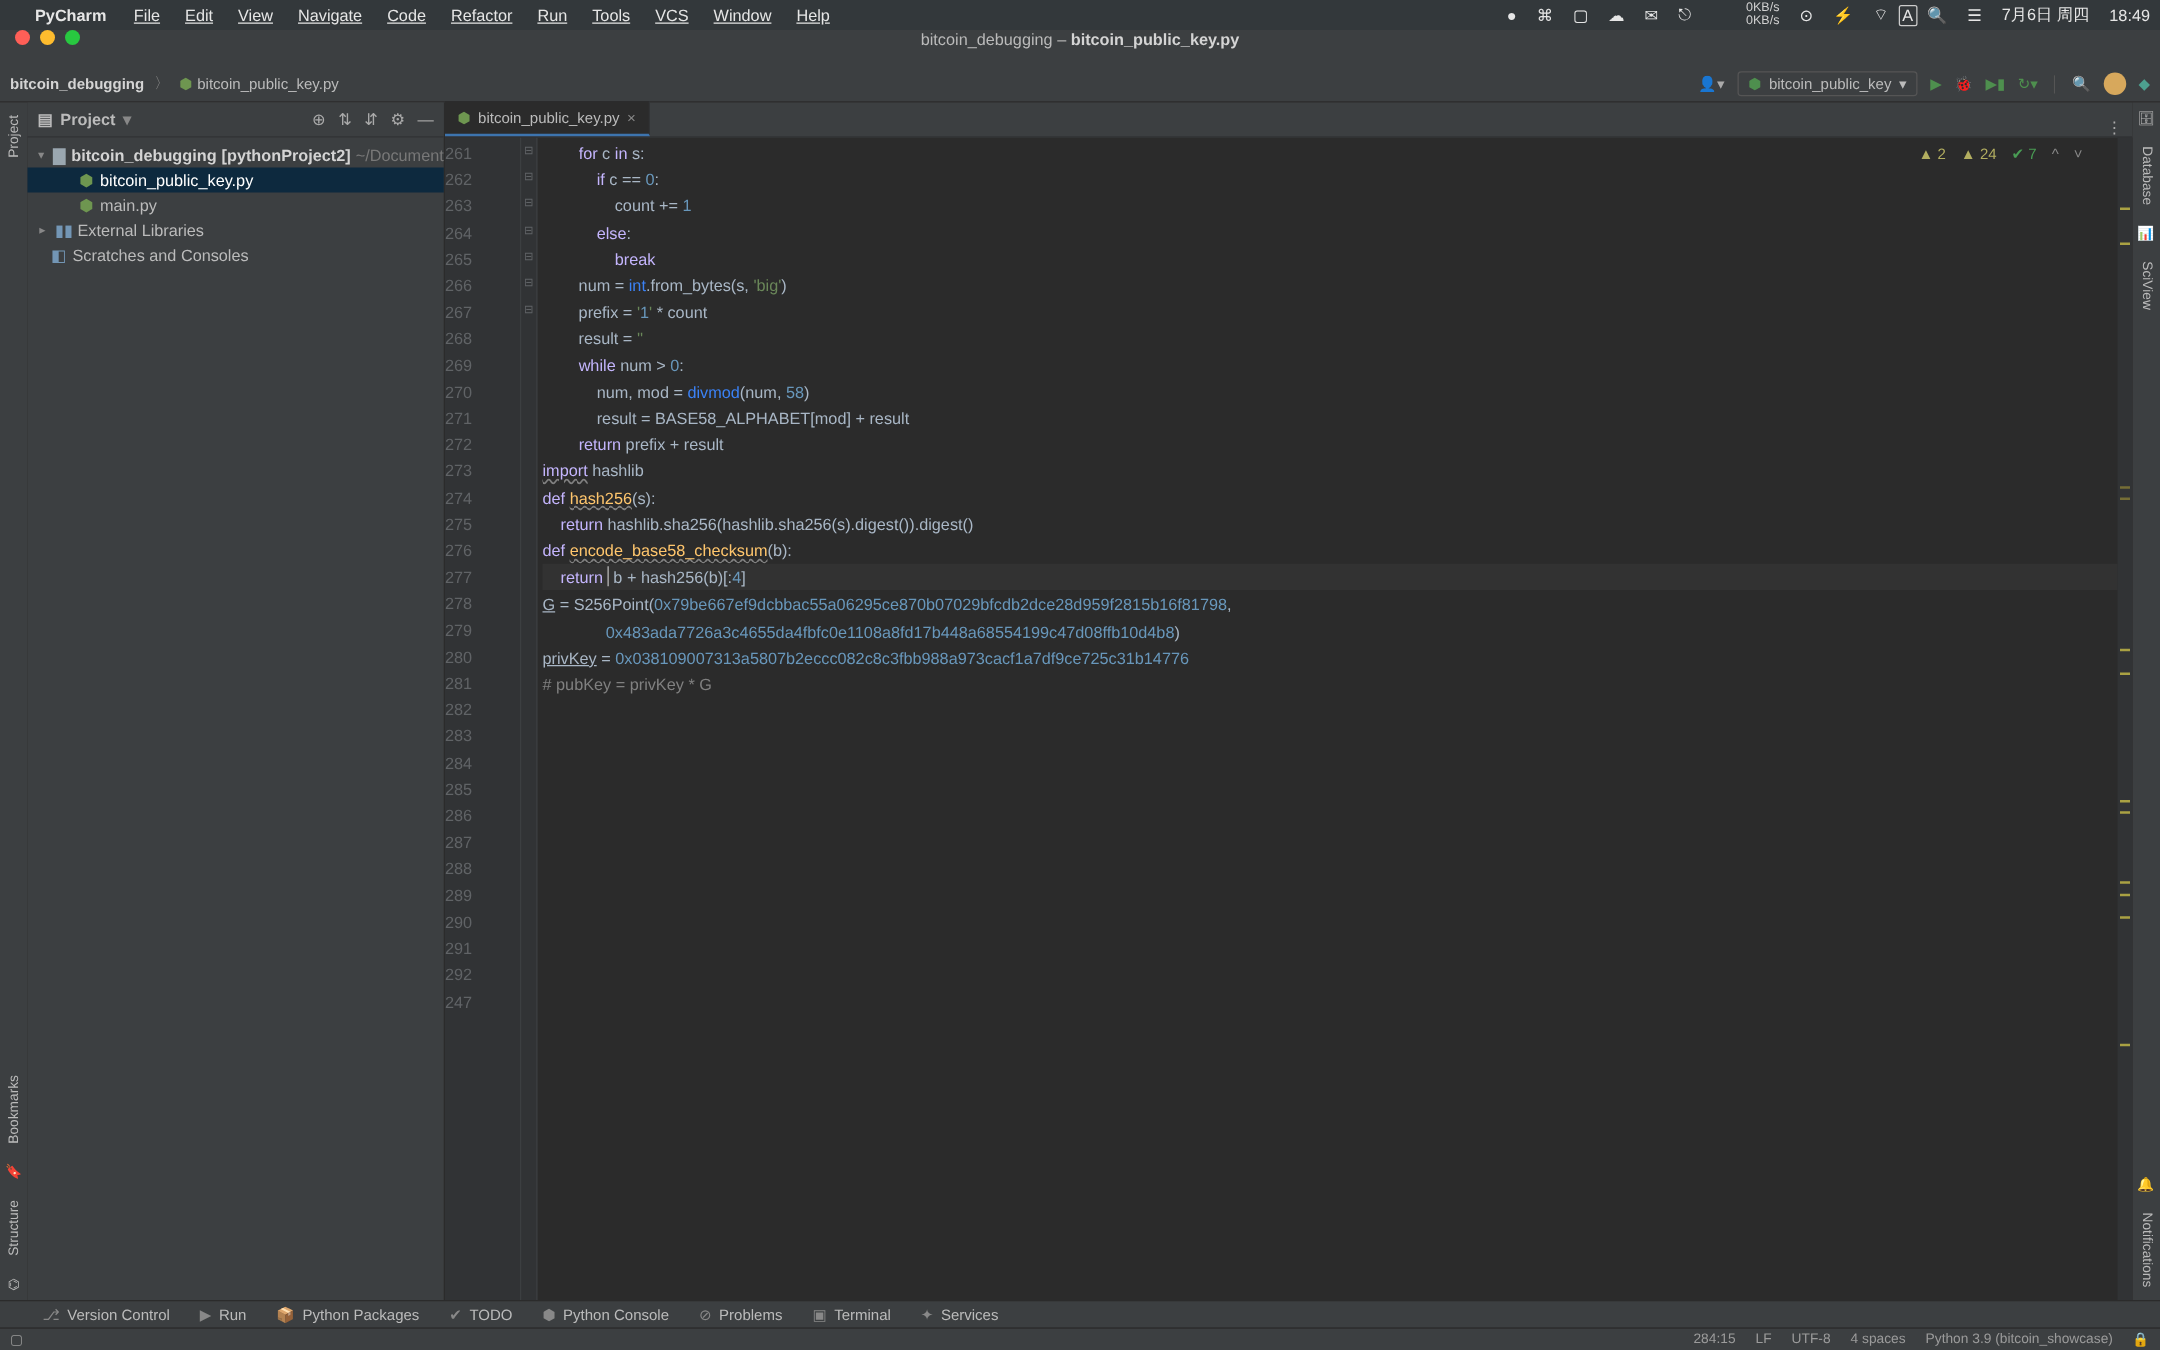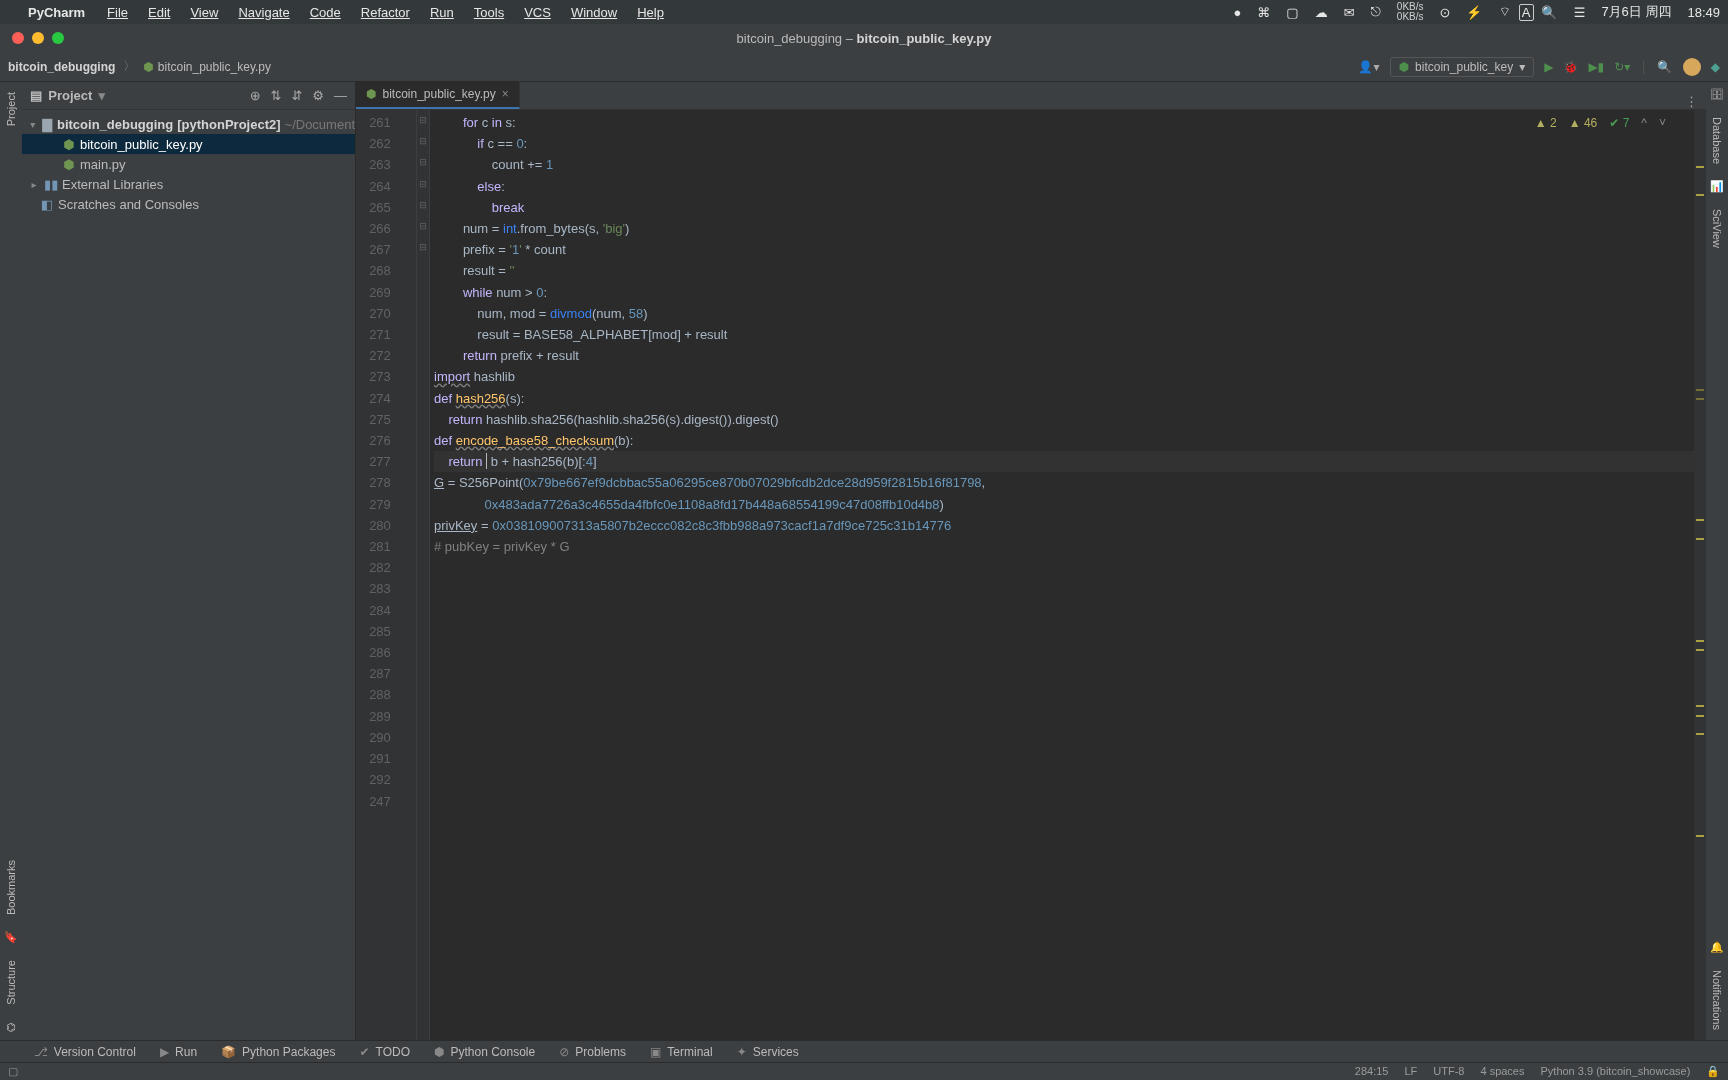--- a/index.html
+++ b/index.html
@@ -5,24 +5,24 @@
 * { margin: 0; padding: 0; box-sizing: border-box; font-family: -apple-system, "Helvetica Neue", Arial, sans-serif; }
 body { background: #2b2b2b; color: #a9b7c6; width: 1728px; height: 1080px; overflow: hidden; font-size: 13px; }
 
 
 .menubar { height: 24px; background: #33383b; display: flex; align-items: center; color: #e6e6e6; font-size: 13px; }
 .menubar .apple { padding: 0 14px; font-size: 15px; }
 .menubar .appname { font-weight: 600; padding-right: 12px; }
 .menubar .menu-item { padding: 0 10px; text-decoration: underline; }
 .menubar .spacer { flex: 1; }
 .menubar .status-item { padding: 0 8px; font-size: 13px; }
-.menubar .netstat { font-size: 10px; line-height: 10px; text-align: right; padding: 0 8px; color: #d0d0d0; }
-
-
-.titlebar { height: 28px; background: #3c3f41; display: flex; align-items: center; position: relative; text-decoration: underline; }
+.menubar .netstat { font-size: 10px; line-height: 10px; text-align: right; padding: 0 8px; color: #d0d0d0; margin-left: 28px; }
+
+
+.titlebar { height: 28px; background: #3c3f41; display: flex; align-items: flex-start; position: relative; text-decoration: underline; }
 .traffic { display: flex; gap: 8px; padding-left: 12px; }
 .traffic span { width: 12px; height: 12px; border-radius: 50%; display: inline-block; }
 .tl-close { background: #ff5f57; }
 .tl-min { background: #febc2e; }
 .tl-max { background: #28c840; }
 .titlebar .title { position: absolute; left: 50%; transform: translateX(-50%); color: #bababa; font-size: 13px; }
 .titlebar .title .bold { font-weight: 600; color: #d4d4d4; }
 
 
 .navbar { height: 30px; background: #3c3f41; border-bottom: 1px solid #2b2b2b; display: flex; align-items: center; padding: 0 8px; color: #bbbbbb; font-size: 12px; }
@@ -67,21 +67,21 @@
 .tab { height: 28px; display: flex; align-items: center; padding: 0 10px; gap: 6px; color: #bbbbbb; background: #4e5254; border-right: 1px solid #313335; font-size: 12px; }
 .tab.active { background: #2b2b2b; border-bottom: 2px solid #3d74ae; }
 .tab .close { color: #888; }
 .tabs .opts { margin-left: auto; padding-right: 8px; color: #aaaaaa; }
 
 .inspections { position: absolute; right: 40px; display: flex; gap: 12px; color: #bbbbbb; font-size: 12px; align-items: center; }
 .inspections .warn { color: #b3ae60; }
 .inspections .ok { color: #499c54; }
 
 .editor-wrap { position: relative; flex: 1; display: flex; overflow: hidden; }
-.gutter { width: 60px; background: #313335; color: #606366; font-family: "Menlo", "Consolas", monospace; font-size: 13px; text-align: center; padding-right: 12px; padding-top: 2px; line-height: 21.2px; }
+.gutter { width: 60px; background: #313335; color: #606366; font-family: "Menlo", "Consolas", monospace; font-size: 13px; text-align: left; padding-right: 12px; padding-top: 2px; line-height: 21.2px; }
 .fold-col { width: 14px; background: #313335; border-right: 1px solid #3c3f41; border-left: 1px solid #3c3f41; }
 .fold-mark { color: #606366; font-size: 9px; line-height: 21.2px; text-align: center; }
 .code { flex: 1; font-family: "Menlo", "Consolas", monospace; font-size: 13px; line-height: 21.2px; padding-top: 2px; padding-left: 4px; white-space: pre; }
 .code .kw { color: #c4b5fd; }
 .code .num { color: #6897bb; }
 .code .str { color: #6a8759; }
 .code .bi { color: #3b82f6; }
 .code .cmt { color: #808080; }
 .code .defn { color: #ffc66d; }
 .code .sq { text-decoration: underline; text-decoration-style: wavy; text-decoration-color: #808080; }
@@ -240,21 +240,21 @@
         <span style="color:#6e9650">⬢</span>
         <span>bitcoin_public_key.py</span>
         <span class="close">×</span>
       </div>
       <div class="opts">⋮</div>
     </div>
 
     <div class="editor-wrap">
       <div class="inspections" style="top:6px">
         <span class="warn">▲ <span>2</span></span>
-        <span class="warn">▲ <span>46</span></span>
+        <span class="warn">▲ <span>24</span></span>
         <span class="ok">✔ <span>7</span></span>
         <span style="color:#888">^</span>
         <span style="color:#888">˅</span>
       </div>
 
       <div class="gutter" id="gutter">
           <div>261</div>
           <div>262</div>
           <div>263</div>
           <div>264</div>

